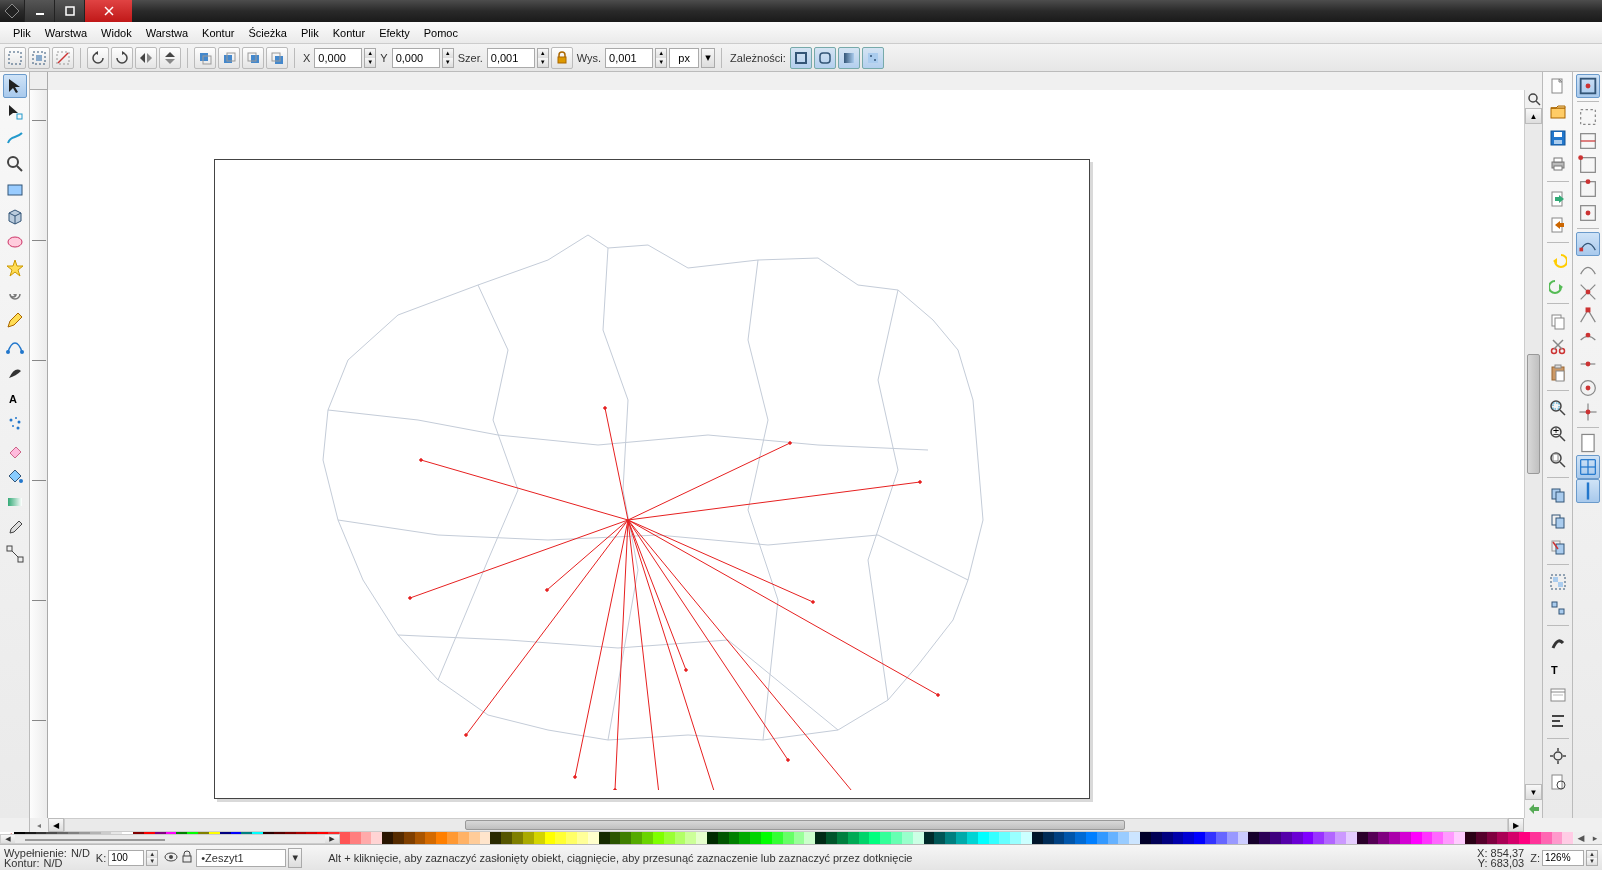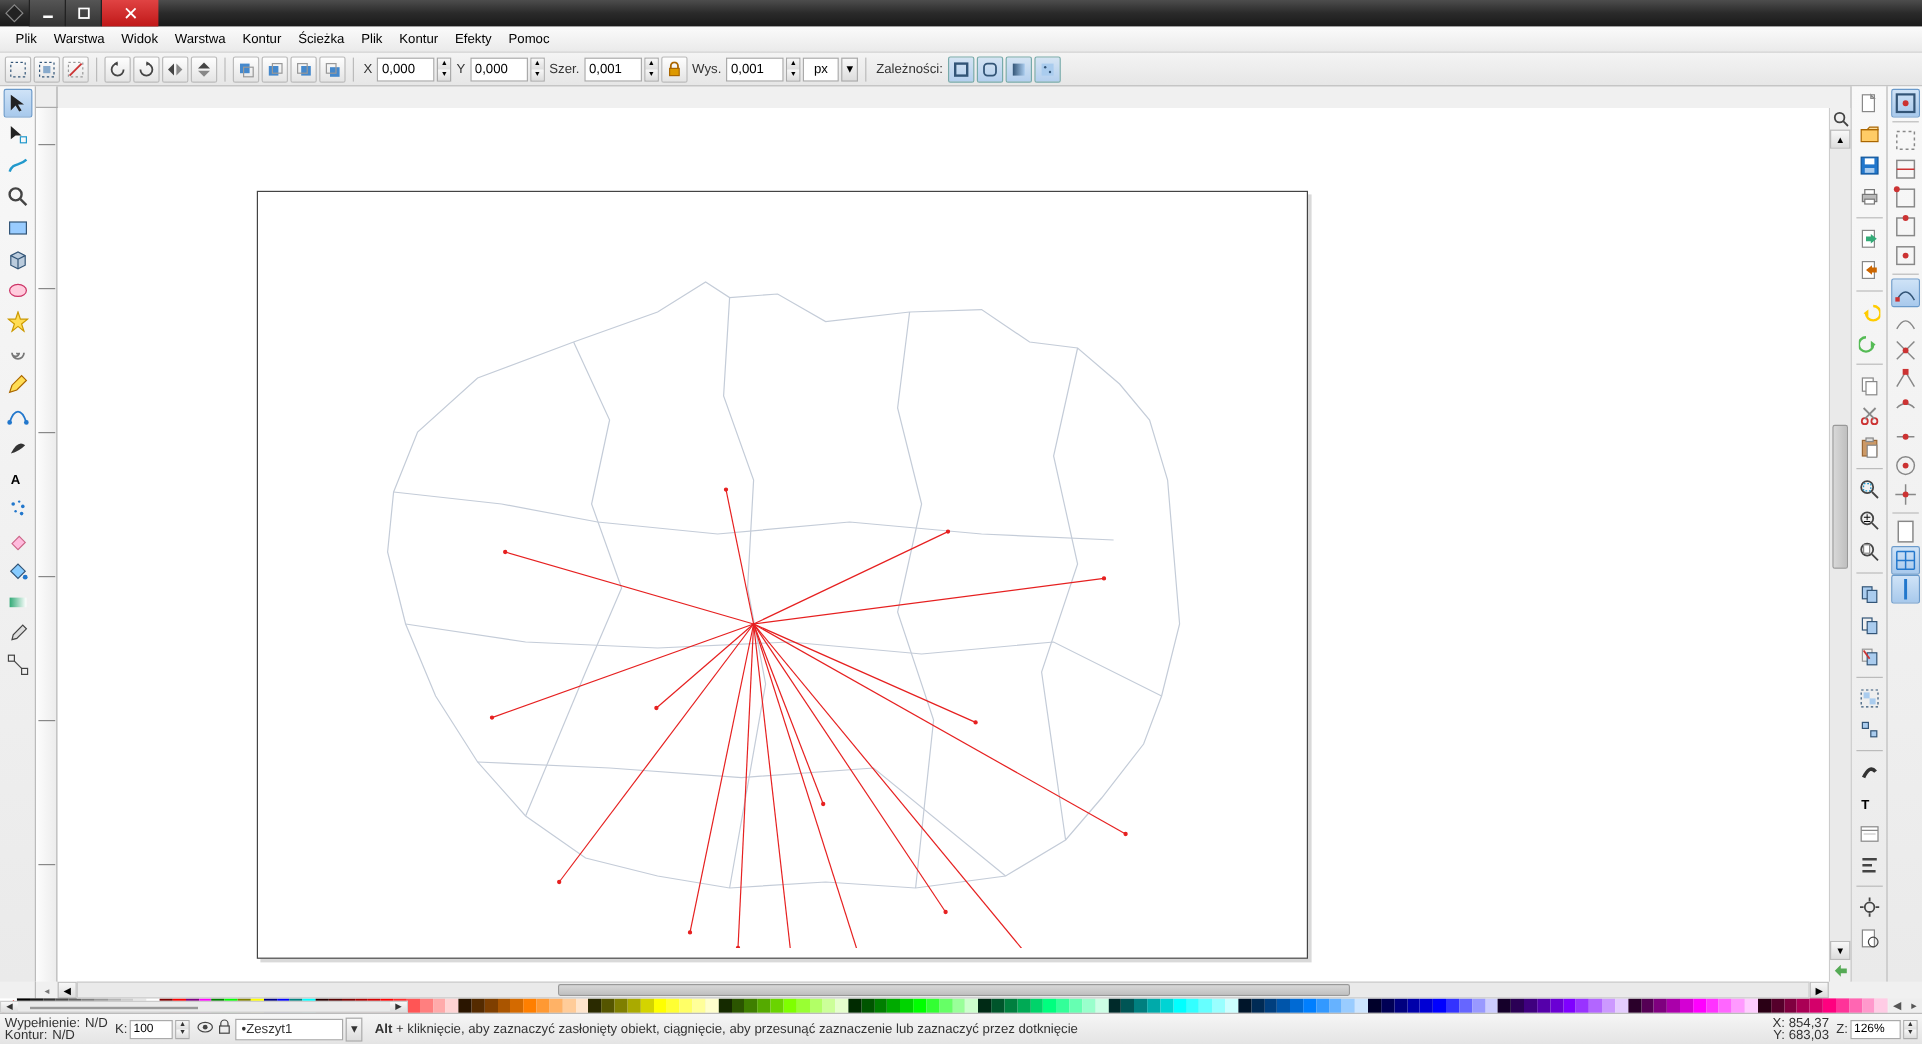--- a/index.html
+++ b/index.html
@@ -76,21 +76,21 @@
 .palarrow { width: 14px; display: flex; align-items: center; justify-content: center; font-size: 9px; color: #555; background: #eee; }
 
 
 .statusbar { height: 26px; background: linear-gradient(to bottom, #f6f6f6, #e4e4e4); border-top: 1px solid #bbb; display: flex; align-items: center; padding: 0 4px; gap: 6px; font-size: 10px; color: #333; position: relative; }
 .statusbar .fillstroke { display: flex; flex-direction: column; font-size: 9px; line-height: 10px; }
 .statusbar .fillstroke .row { display: flex; gap: 4px; }
 .statusbar .opgroup { display: flex; align-items: center; gap: 2px; }
 .statusbar .layerbox { display: flex; align-items: center; gap: 2px; }
 .statusbar .layersel { border: 1px solid #aaa; background: #fff; padding: 1px 4px; width: 90px; height: 18px; display: flex; align-items: center; }
 .statusbar .hint { flex: 1; padding-left: 4px; }
-.statusbar .hint b { font-weight: bold; }
+.statusbar .hint b { font-weight: normal; margin-left: 16px; }
 .statusbar .coords { display: flex; flex-direction: column; font-size: 9px; line-height: 10px; align-items: flex-end; }
 .statusbar .zoomgroup { display: flex; align-items: center; gap: 2px; }
 .statusbar input.mini { width: 36px; height: 16px; border: 1px solid #aaa; font-size: 10px; padding: 0 2px; }
 
 .tiny-hscroll { height: 10px; display:flex; align-items:center; background:#eaeaea; border:1px solid #ccc; }
 .tiny-hscroll .tharr { width:14px; height:100%; display:flex; align-items:center; justify-content:center; font-size:7px; background:linear-gradient(#f8f8f8,#ddd); }
 .tiny-hscroll .thtrack { flex:1; position:relative; }
 .tiny-hscroll .ththumb { position:absolute; left:10px; width:140px; top:0; bottom:0; background:linear-gradient(#d8d8d8,#c0c0c0); border:1px solid #999; }
 
 </style>

